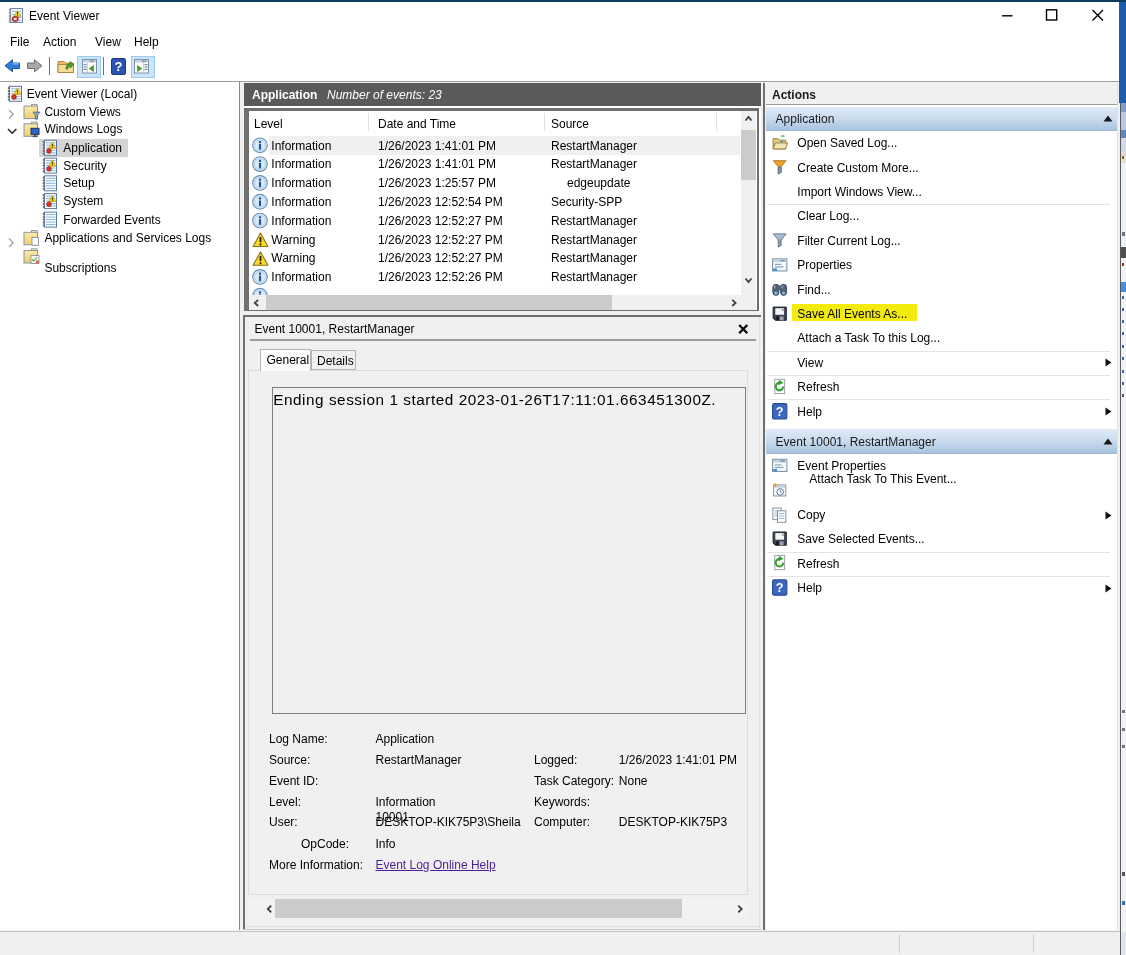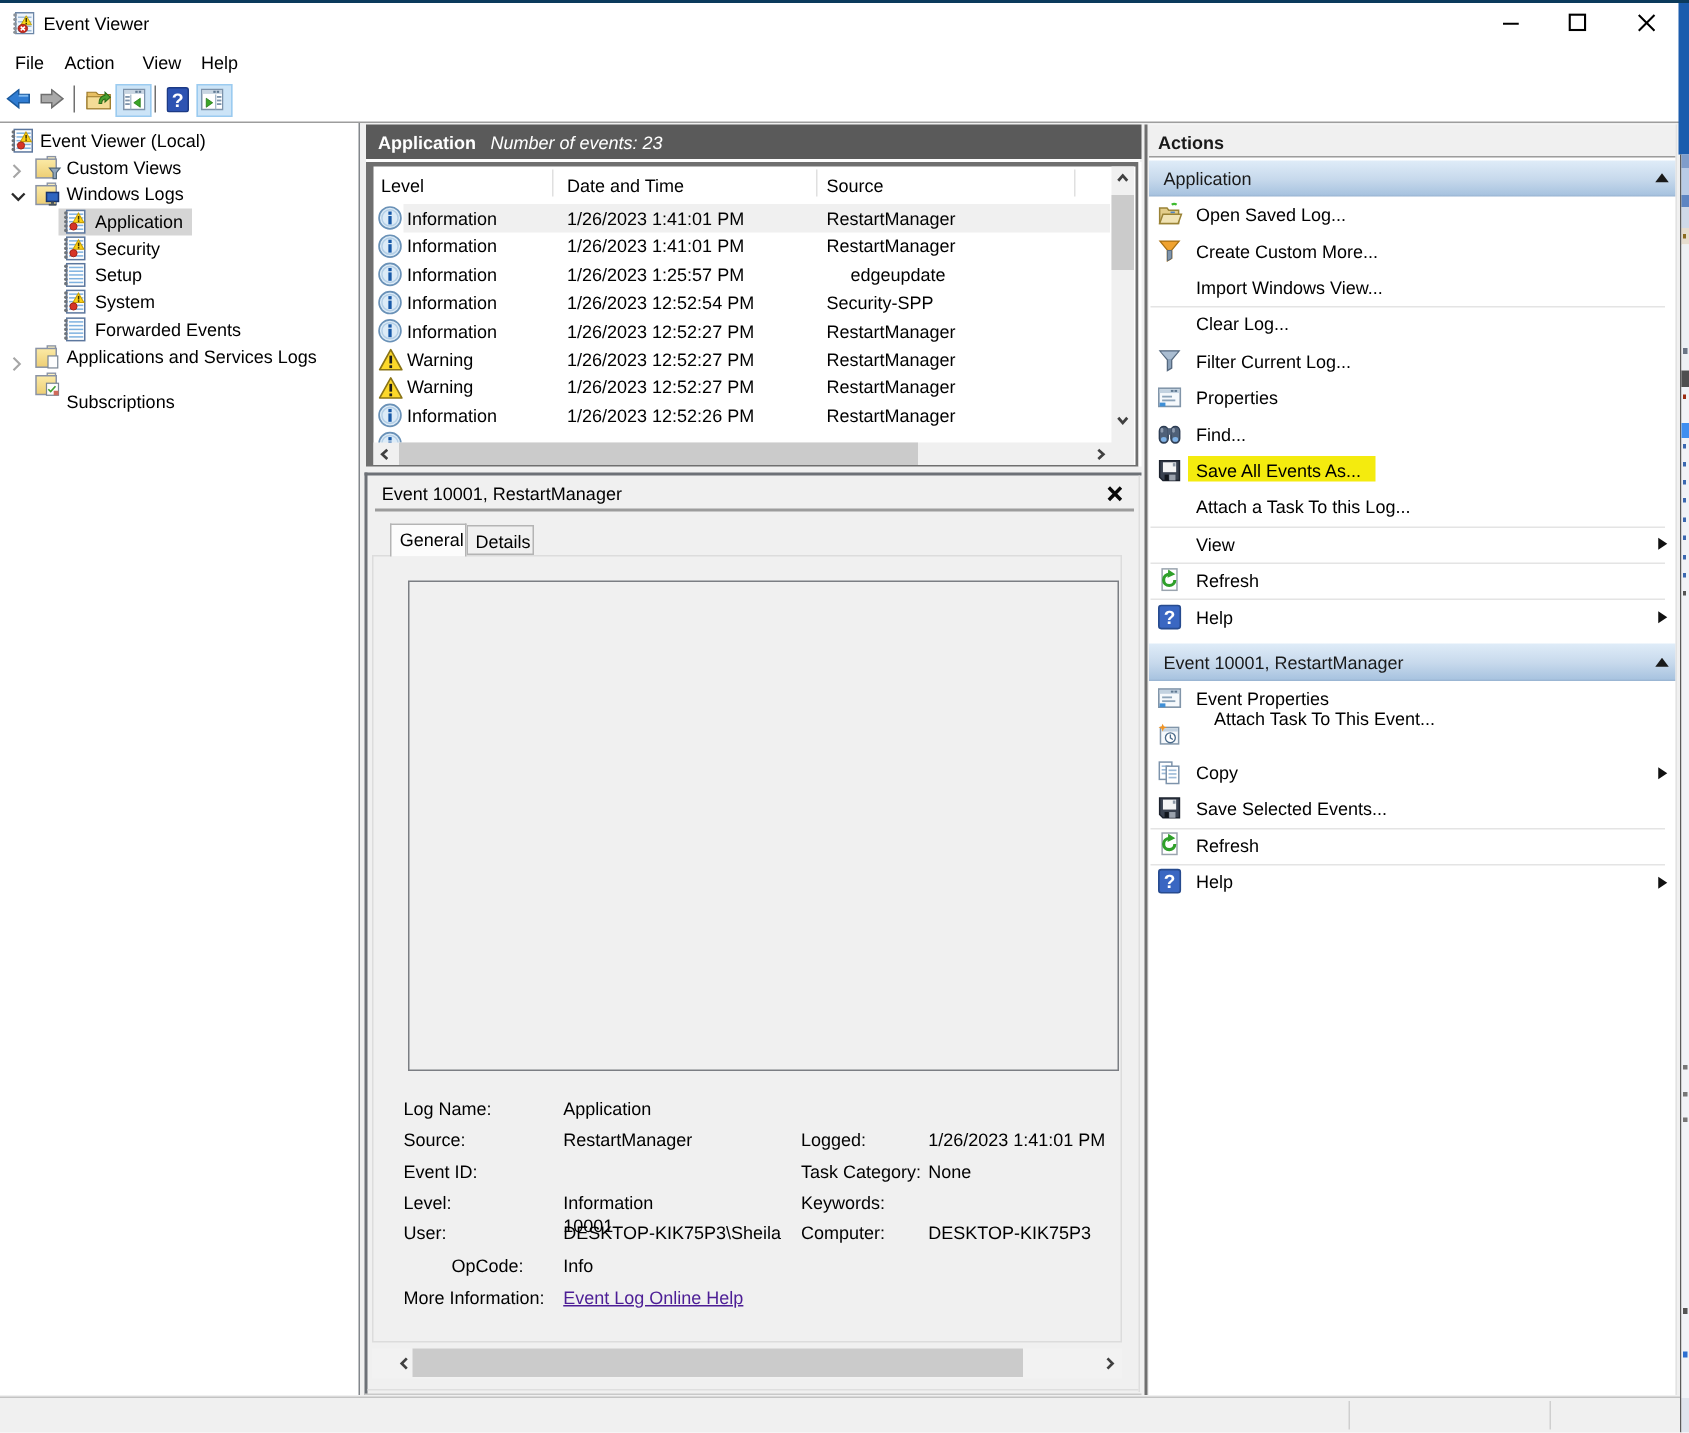--- a/index.html
+++ b/index.html
@@ -313,20 +313,21 @@
   </svg>
   <div class="abs" style="left:249.5px;top:339.3px;width:506px;height:1.4px;background:#9c9c9c;"></div>
 
   <div class="abs" style="left:310.5px;top:350px;width:45px;height:20px;background:#f0f0f0;border:1px solid #b4b4b4;box-sizing:border-box;"></div>
   <div class="abs t12" style="left:317px;top:354.5px;">Details</div>
   <div class="abs" style="left:247.5px;top:370px;width:500px;height:525px;border:1px solid #dcdcdc;box-sizing:border-box;"></div>
   <div class="abs" style="left:260px;top:348.5px;width:50.5px;height:22.5px;background:#fcfcfc;border:1px solid #b4b4b4;border-bottom:none;box-sizing:border-box;"></div>
   <div class="abs t12" style="left:266.5px;top:353.5px;">General</div>
 
   <div class="abs" style="left:271.5px;top:386.5px;width:474px;height:327px;background:#f0f0f0;border:1.5px solid #7b7e83;box-sizing:border-box;"></div>
+  <div class="abs" style="left:273.2px;top:392px;font-size:15.3px;line-height:15.3px;letter-spacing:0.55px;white-space:nowrap;">Ending session 1 started 2023-01-26T17:11:01.663451300Z.</div>
 
   <div class="abs t12" style="left:269px;top:732.6px;">Log Name:</div>
   <div class="abs t12" style="left:375.5px;top:732.6px;">Application</div>
   <div class="abs t12" style="left:269px;top:753.8px;">Source:</div>
   <div class="abs t12" style="left:375.5px;top:753.8px;">RestartManager</div>
   <div class="abs t12" style="left:534px;top:753.8px;">Logged:</div>
   <div class="abs t12" style="left:618.8px;top:753.8px;">1/26/2023 1:41:01 PM</div>
   <div class="abs t12" style="left:269px;top:775px;">Event ID:</div>
   <div class="abs t12" style="left:375.5px;top:775px;margin-top:36px;">10001</div>
   <div class="abs t12" style="left:534px;top:775px;">Task Category:</div>

